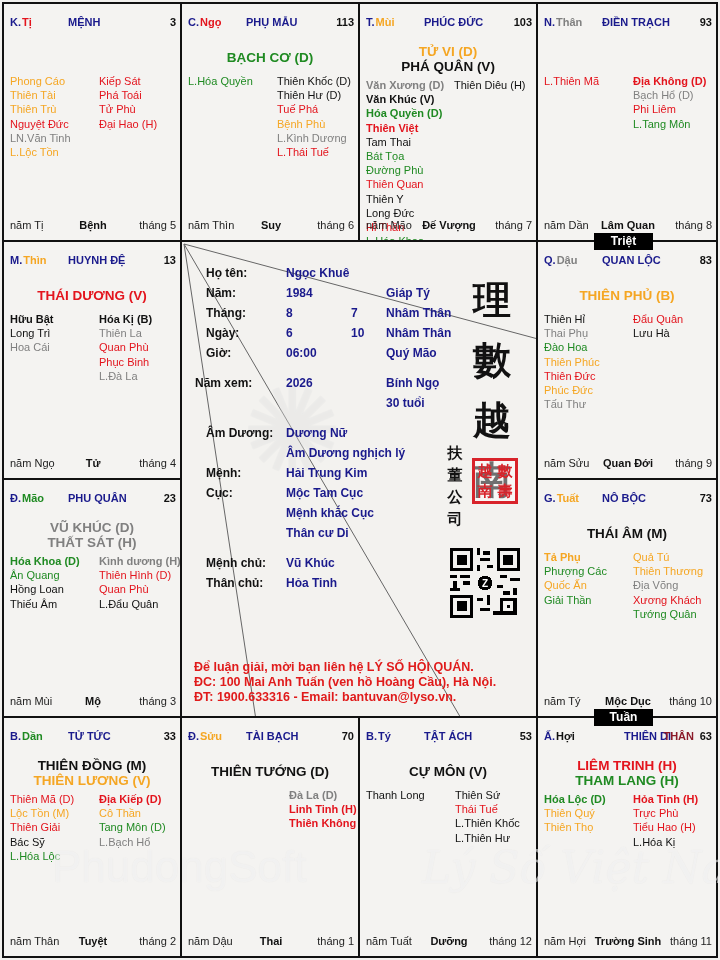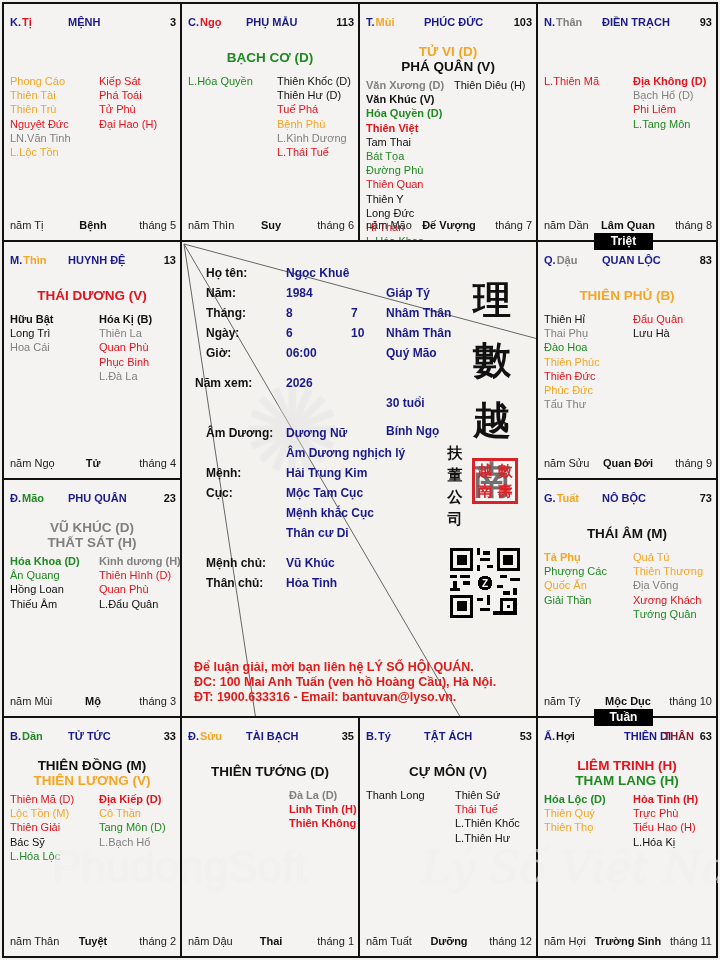--- a/index.html
+++ b/index.html
@@ -293,21 +293,21 @@
         <span style="color: rgb(31, 138, 34);">Tang Môn (D)</span>
         <span style="color: rgb(128, 128, 128);">L.Bạch Hổ</span>
       </div>
       <div class="cell-foot">
         <span class="year">năm Thân</span>
         <span class="stage">Tuyệt</span>
         <span class="month">tháng 2</span>
       </div>
     </div>
   <div class="cell" style="left:178px;top:714px;width:180px;height:242px;">
-      <div class="cell-head"><span class="can">Đ.</span><span class="chi" style="color:#f5a623">Sửu</span><span class="palace" style="left:58px">TÀI BẠCH</span><span class="num">35</span></div>
+      <div class="cell-head"><span class="can">Đ.</span><span class="chi" style="color:#f5a623">Sửu</span><span class="palace" style="left:58px">TÀI BẠCH</span><span class="num">70</span></div>
       <div class="main-stars" style="top: 46px;">
         <div style="color: rgb(17, 17, 17);">THIÊN TƯỚNG (D)</div>
       </div>
       <div class="stars-col" style="top: 70px; left: 107px;">
         <span style="color: rgb(128, 128, 128); font-weight: bold;">Đà La (D)</span>
         <span style="color: rgb(227, 20, 29); font-weight: bold;">Linh Tinh (H)</span>
         <span style="color: rgb(227, 20, 29); font-weight: bold;">Thiên Không</span>
       </div>
       <div class="cell-foot">
         <span class="year">năm Dậu</span>
@@ -388,21 +388,21 @@
     <div class="info-row" style="left:204px;top:44px;">Giáp Tý</div>
     <div class="info-row" style="left:104px;top:64px;">8</div>
     <div class="info-row" style="left:169px;top:64px;">7</div>
     <div class="info-row" style="left:204px;top:64px;">Nhâm Thân</div>
     <div class="info-row" style="left:104px;top:84px;">6</div>
     <div class="info-row" style="left:169px;top:84px;">10</div>
     <div class="info-row" style="left:204px;top:84px;">Nhâm Thân</div>
     <div class="info-row" style="left:104px;top:104px;">06:00</div>
     <div class="info-row" style="left:204px;top:104px;">Quý Mão</div>
     <div class="info-row" style="left:104px;top:134px;">2026</div>
-    <div class="info-row" style="left:204px;top:134px;margin-top:48px;">Bính Ngọ</div>
+    <div class="info-row" style="left:204px;top:134px;">Bính Ngọ</div>
     <div class="info-row" style="left:204px;top:154px;">30 tuổi</div>
     <div class="info-row" style="left:104px;top:184px;">Dương Nữ</div>
     <div class="info-row" style="left:104px;top:204px;">Âm Dương nghịch lý</div>
     <div class="info-row" style="left:104px;top:224px;">Hải Trung Kim</div>
     <div class="info-row" style="left:104px;top:244px;">Mộc Tam Cục</div>
     <div class="info-row" style="left:104px;top:264px;">Mệnh khắc Cục</div>
     <div class="info-row" style="left:104px;top:284px;">Thân cư Di</div>
     <div class="info-row" style="left:104px;top:314px;">Vũ Khúc</div>
     <div class="info-row" style="left:104px;top:334px;">Hỏa Tinh</div>
 

